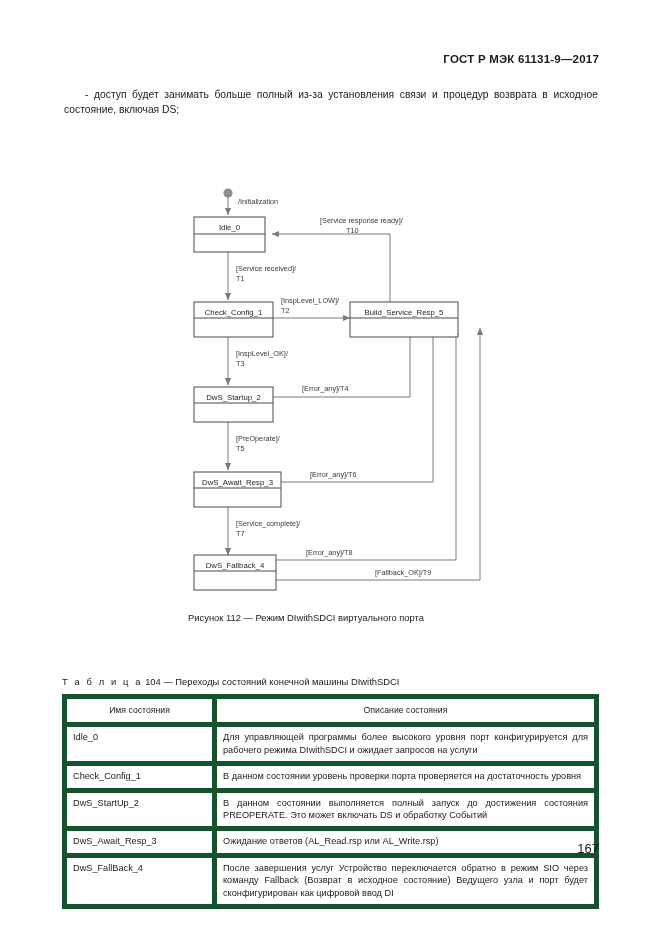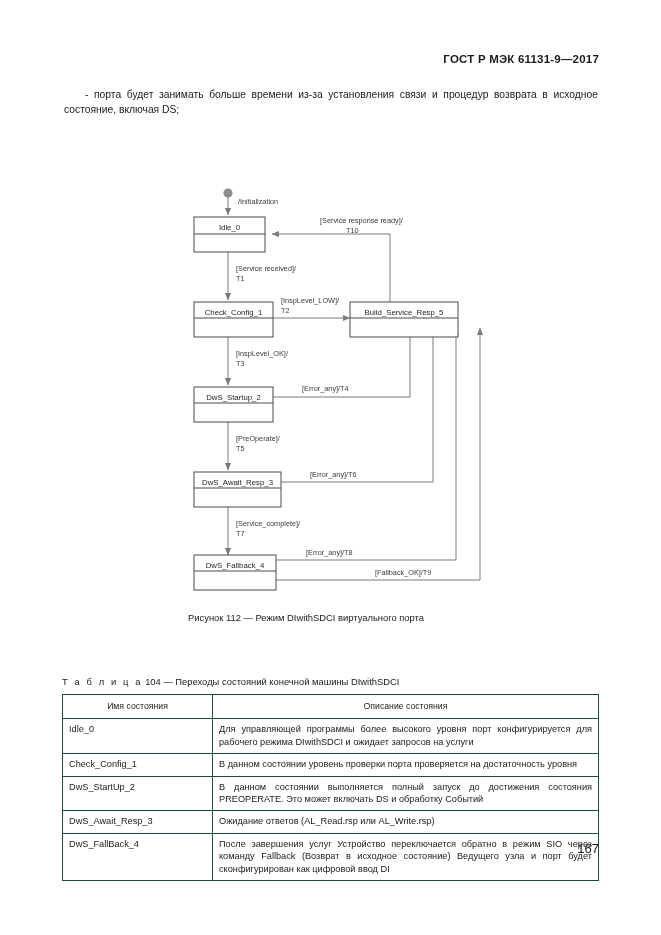--- a/index.html
+++ b/index.html
@@ -96,21 +96,21 @@
   table.states {
     position: absolute;
     left: 62px;
     top: 694px;
     width: 537px;
     border-collapse: collapse;
     font-size: 9.2px;
   }
   table.states th,
   table.states td {
-    border: 1px solid #14532d;
+    border: 5px solid #14532d;
     padding: 4px 6px 5px 6px;
     vertical-align: top;
     line-height: 12.4px;
   }
   table.states th {
     text-align: center;
     font-weight: normal;
     font-size: 8.7px;
     padding-top: 5px;
     padding-bottom: 6px;
@@ -133,21 +133,21 @@
   }
 </style>
 </head>
 <body>
 
 <div class="page">
 
   <div class="doc-header">ГОСТ Р МЭК 61131-9—2017</div>
 
   <div class="body-text">
-    <p class="ind">- порта будет занимать больше времени из-за установления связи и процедур возврата в исходное состояние, включая DS;</p>
+    <p class="ind">- доступ будет занимать больше полный из-за установления связи и процедур возврата в исходное состояние, включая DS;</p>
   </div>
 
   <div class="diagram">
     <svg width="380" height="410" viewBox="0 0 380 410" xmlns="http://www.w3.org/2000/svg">
       <defs>
         <marker id="ah" markerWidth="9" markerHeight="9" refX="7.2" refY="3.2" orient="auto" markerUnits="strokeWidth">
           <path d="M0,0 L7.4,3.2 L0,6.4 z" fill="#7a7a7a"></path>
         </marker>
       </defs>
 

